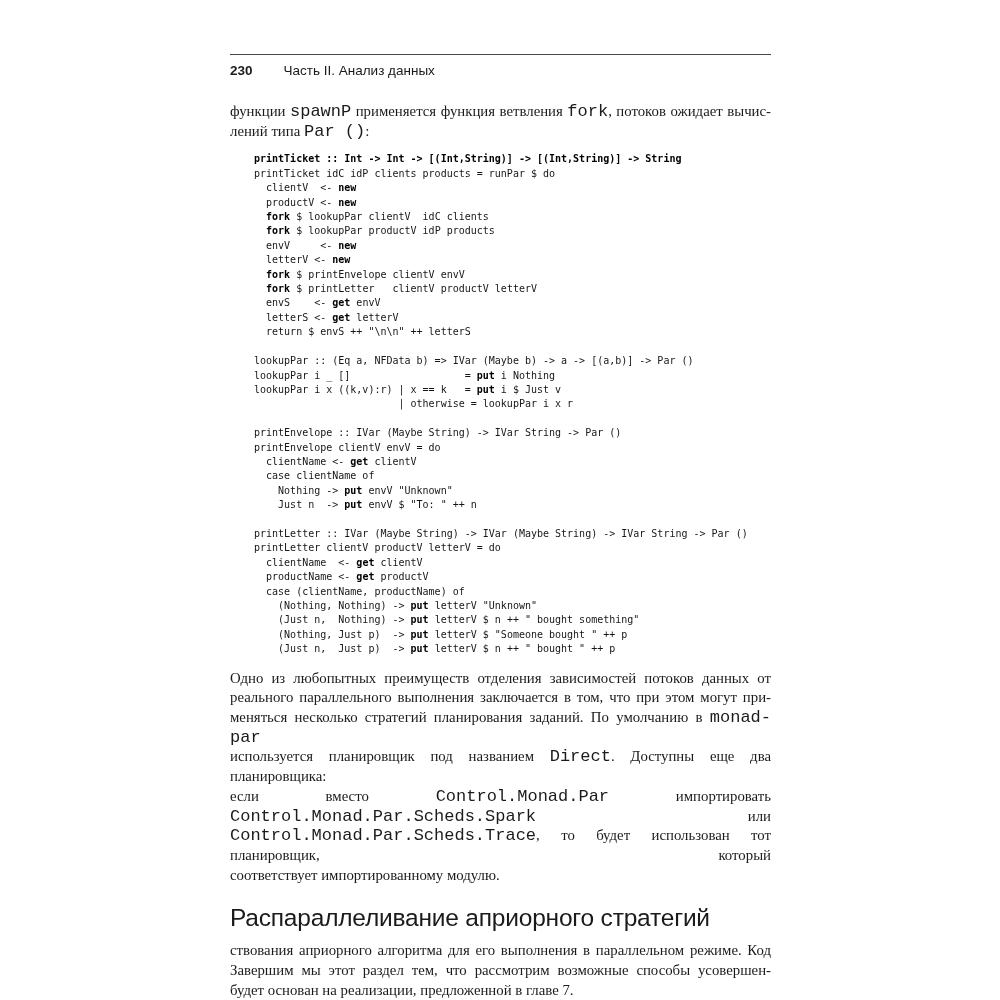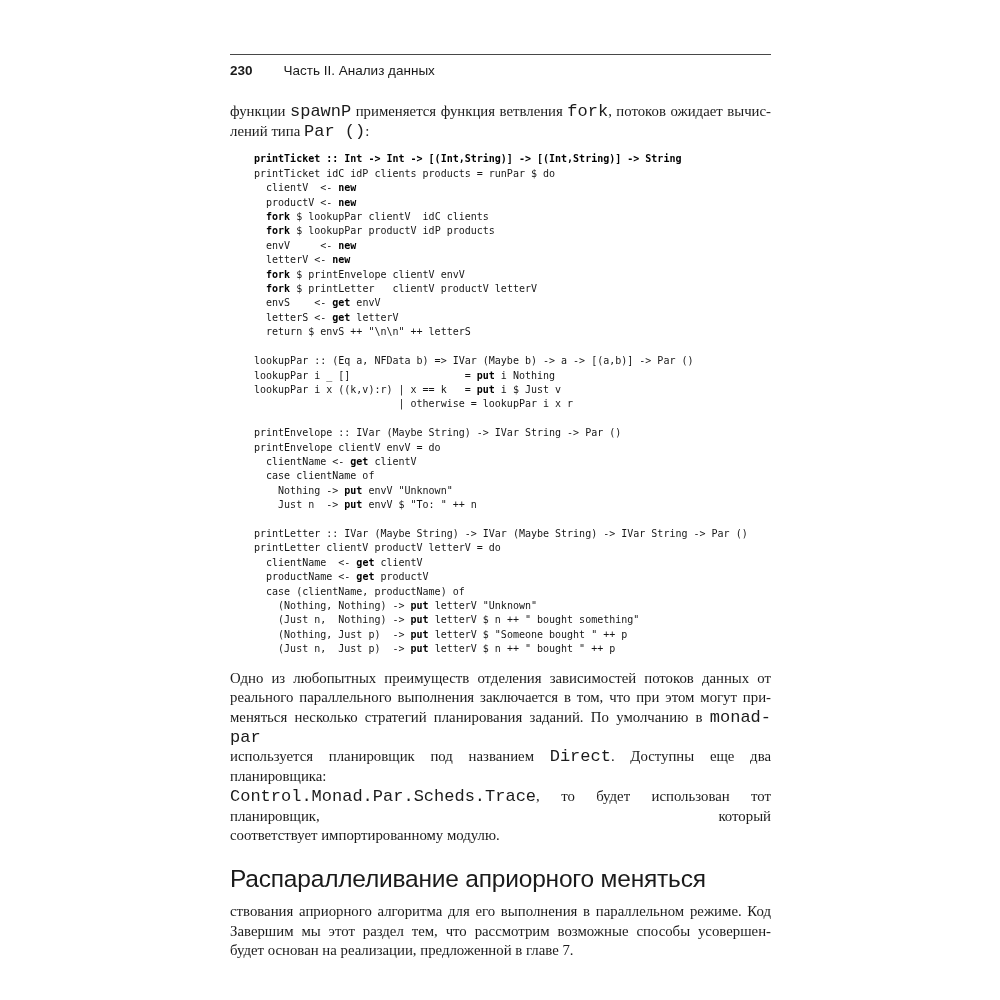--- a/index.html
+++ b/index.html
@@ -97,25 +97,26 @@
       <div class="ln"><span>    (Just n,  Nothing) -&gt; </span><span class="kw">put</span><span> letterV $ n ++ " bought something"</span></div>
       <div class="ln"><span>    (Nothing, Just p)  -&gt; </span><span class="kw">put</span><span> letterV $ "Someone bought " ++ p</span></div>
       <div class="ln"><span>    (Just n,  Just p)  -&gt; </span><span class="kw">put</span><span> letterV $ n ++ " bought " ++ p</span></div>
     </div>
 
   <div class="para mt-para">
       <div class="ln just"><span>Одно из любопытных преимуществ отделения зависимостей потоков данных от</span></div>
       <div class="ln just"><span>реального параллельного выполнения заключается в том, что при этом могут при-</span></div>
       <div class="ln just"><span>меняться несколько стратегий планирования заданий. По умолчанию в </span><span class="ci">monad-par</span></div>
       <div class="ln just"><span>используется планировщик под названием </span><span class="ci">Direct</span><span>. Доступны еще два планировщика:</span></div>
+      <div class="ln just"><span>если вместо </span><span class="ci">Control.Monad.Par</span><span> импортировать </span><span class="ci">Control.Monad.Par.Scheds.Spark</span><span> или</span></div>
       <div class="ln just"><span class="ci">Control.Monad.Par.Scheds.Trace</span><span>, то будет использован тот планировщик, который</span></div>
       <div class="ln"><span>соответствует импортированному модулю.</span></div>
     </div>
 
-  <div class="h1 mt-head">Распараллеливание априорного меняться</div>
+  <div class="h1 mt-head">Распараллеливание априорного стратегий</div>
 
   <div class="para mt-close">
       <div class="ln just"><span>ствования априорного алгоритма для его выполнения в параллельном режиме. Код</span></div>
       <div class="ln just"><span>Завершим мы этот раздел тем, что рассмотрим возможные способы усовершен-</span></div>
       <div class="ln"><span>будет основан на реализации, предложенной в главе 7.</span></div>
     </div>
 
 </div>
 
 </body></html>

